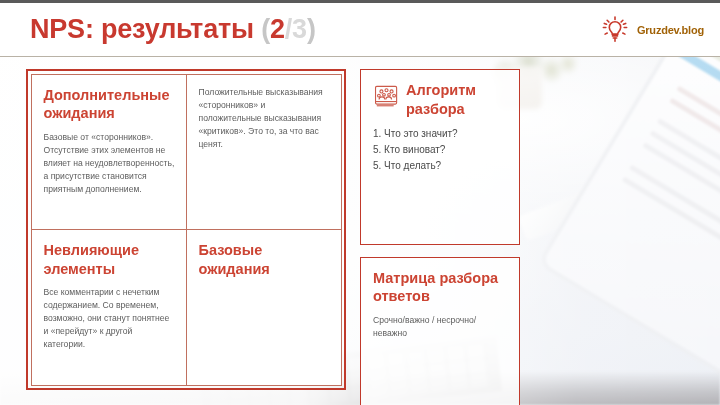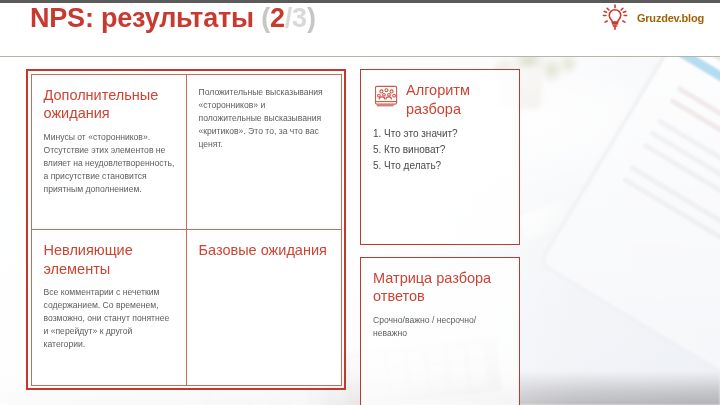--- a/index.html
+++ b/index.html
@@ -118,21 +118,21 @@
   
   .header {
     position:absolute; left:0; top:0; width:720px; height:57px;
     background:#ffffff;
     border-top:3px solid #5a5a5a;
     border-bottom:1px solid #b9b2a6;
     z-index:10;
   }
   .header-inner {
     position:relative; width:100%; height:100%;
-    display:flex; align-items:flex-start; justify-content:space-between;
+    display:flex; align-items:center; justify-content:space-between;
     padding:0 16px 0 30px;
   }
   .slide-title {
     font-size:27px; font-weight:bold; letter-spacing:-0.2px;
     color:#c8392f; white-space:nowrap;
   }
   .slide-title .t-main { color:#c8392f; }
   .slide-title .t-paren { color:#c6c6c6; font-weight:bold; }
   .slide-title .t-cur { color:#c8392f; font-weight:bold; }
   .slide-title .t-sep { color:#d9d9d9; font-weight:bold; }
@@ -180,21 +180,21 @@
   .grid-left .card { border:1px solid #c0705f; margin:-0.5px; }
   .grid-right .card { border:1px solid #c0392b; background:rgba(255,255,255,0.80); }
 
   .card-head {
     display:flex; align-items:flex-start; gap:6px;
     margin-bottom:8px;
   }
   .card-title {
     color:#cc4433;
     font-size:14.5px;
-    font-weight:normal;
+    font-weight:bold;
     line-height:1.28;
   }
   .card-body {
     color:#5d5d5d;
     font-size:8.6px;
     line-height:1.52;
   }
   .card-list {
     color:#4a4a4a;
     font-size:10px;
@@ -265,21 +265,21 @@
   <div class="content">
 
     <div class="left-frame"></div>
 
     <div class="grid-left">
 
       <div class="card">
         <div class="card-head">
           <div class="card-title">Дополнительные ожидания</div>
         </div>
-        <div class="card-body">Минусы от «сторонников». Отсутствие этих элементов не влияет на неудовлетворенность, а присутствие становится приятным дополнением.</div>
+        <div class="card-body">Базовые от «сторонников». Отсутствие этих элементов не влияет на неудовлетворенность, а присутствие становится приятным дополнением.</div>
       </div>
 
       <div class="card">
         <div class="card-body">Положительные высказывания «сторонников» и положительные высказывания «критиков». Это то, за что вас ценят.</div>
       </div>
 
       <div class="card">
         <div class="card-head">
           <div class="card-title">Невлияющие элементы</div>
         </div>

